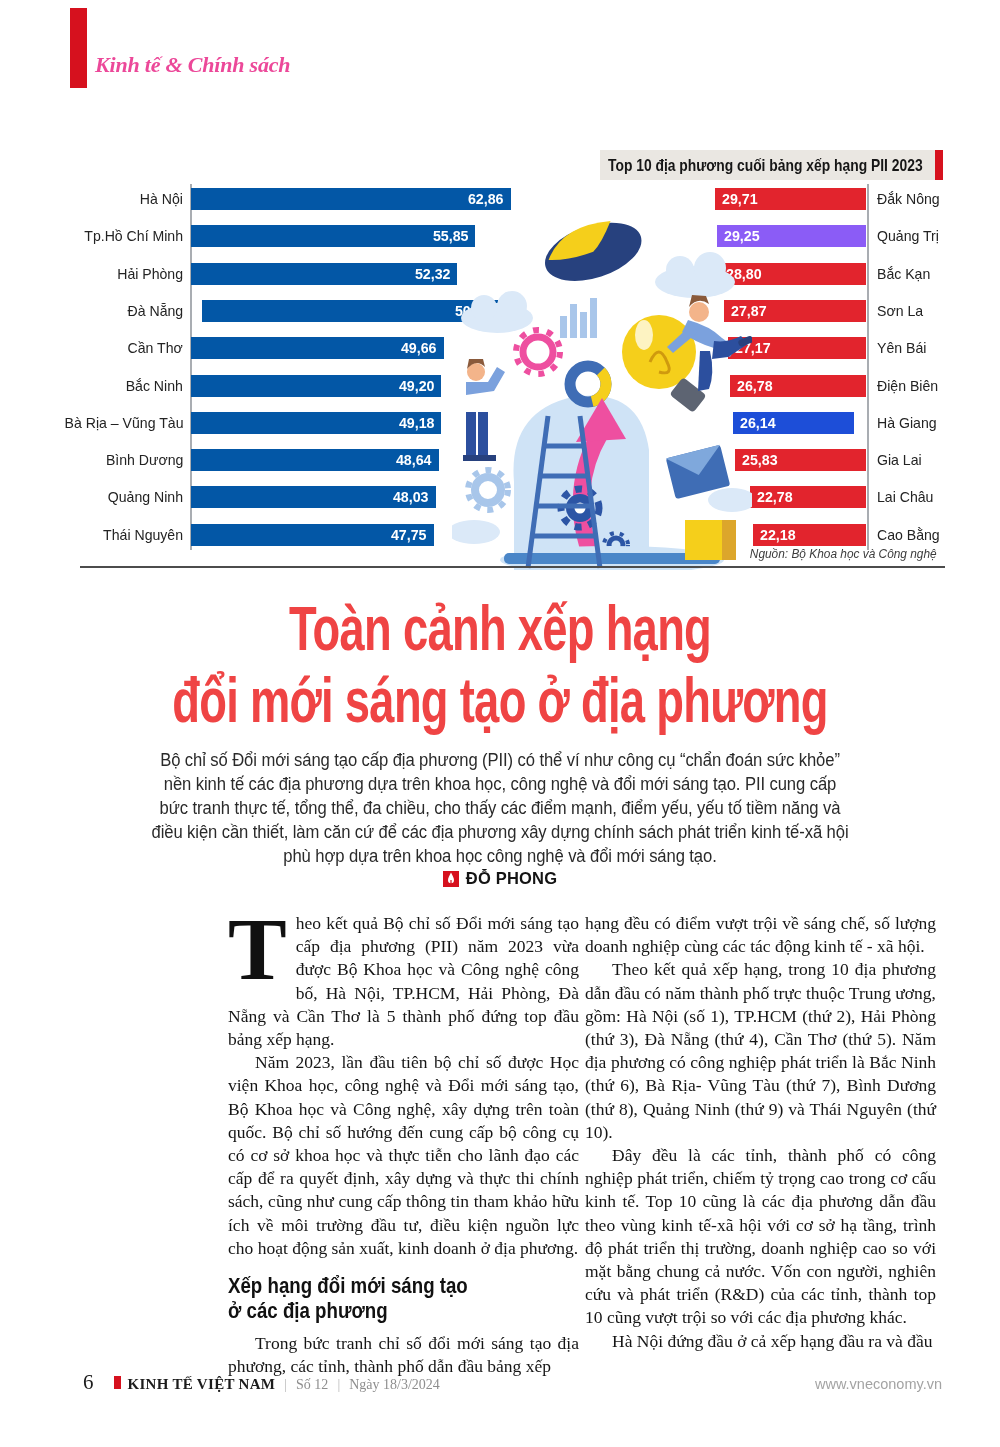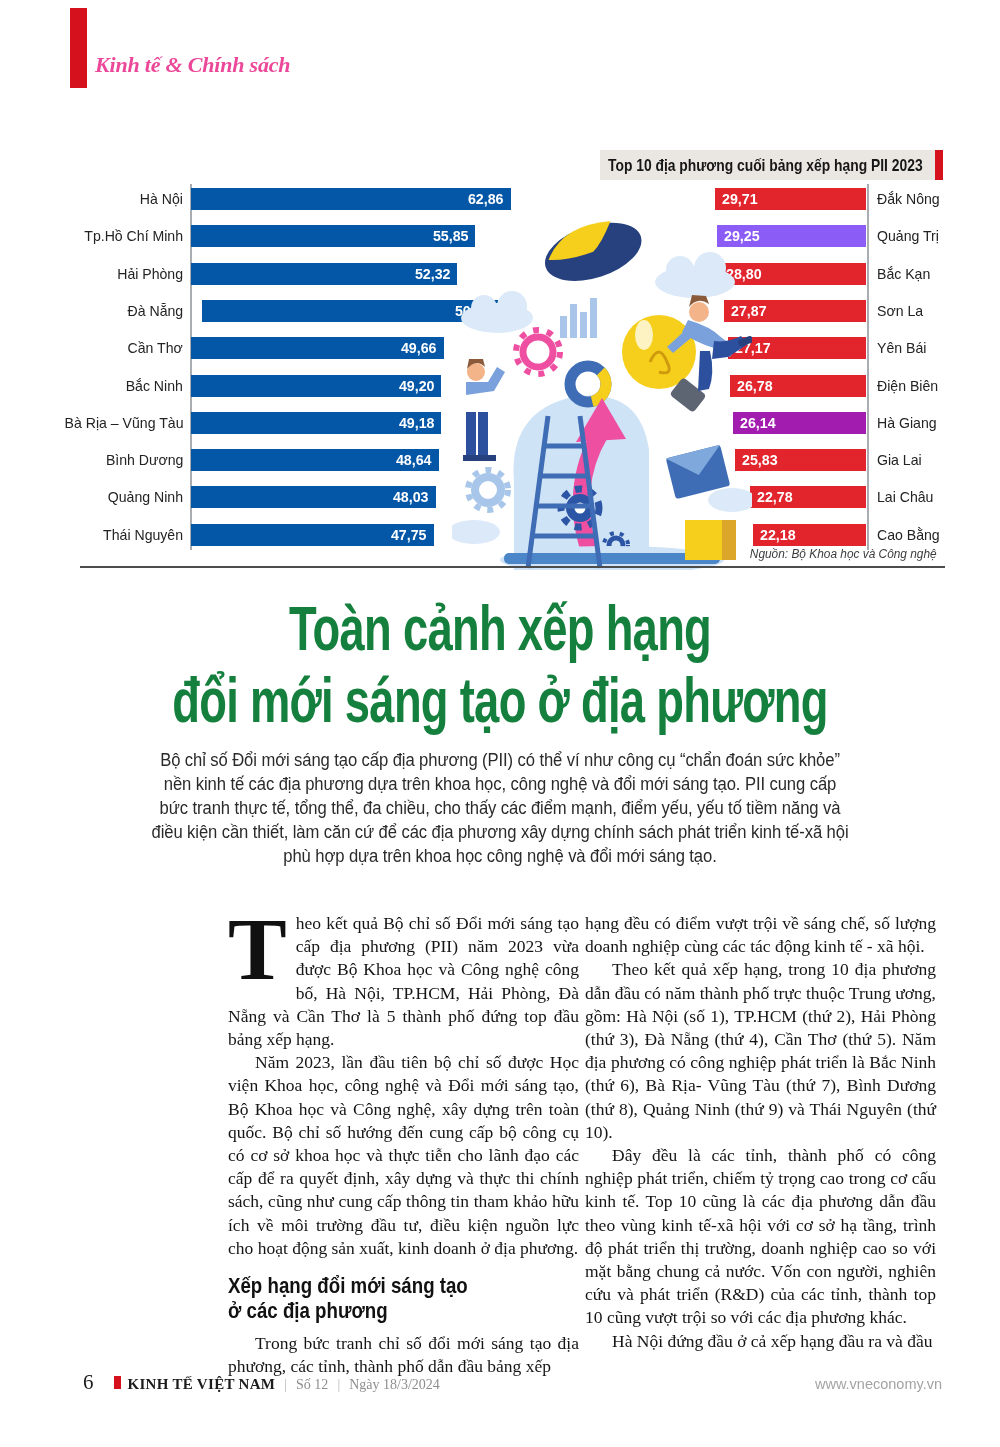--- a/index.html
+++ b/index.html
@@ -37,21 +37,21 @@
   .vr{right:7px;transform:scaleX(.95);transform-origin:100% 50%;}
   .vl{left:7px;transform:scaleX(.95);transform-origin:0 50%;}
 
   #source{position:absolute;top:399px;right:8px;font-style:italic;font-size:12.5px;color:#3c3c3c;
           transform:scaleX(.95);transform-origin:100% 50%;white-space:nowrap;}
   #info-rule{position:absolute;top:418px;left:0;width:865px;height:2px;background:#4c4c4c;}
 
   #illu{position:absolute;left:372px;top:52px;width:300px;height:370px;}
 
   
-  #headline{position:absolute;top:592px;left:0;width:1000px;text-align:center;color:#15803d;}
+  #headline{position:absolute;top:592px;left:0;width:1000px;text-align:center;color:#ef4444;}
   .hl-line{font-weight:700;font-size:63px;line-height:72px;letter-spacing:-1px;
            transform:scaleX(.72);transform-origin:50% 50%;white-space:nowrap;}
   #lead-wrap{position:absolute;top:748px;left:130px;width:740px;}
   #lead{font-size:17.5px;line-height:24px;text-align:center;color:#2a2a2a;letter-spacing:-0.1px;
         transform:scaleX(.95);transform-origin:50% 0;}
   #byline{position:absolute;top:869px;left:0;width:1000px;text-align:center;}
   #pen-badge{display:inline-block;width:16px;height:16px;background:#d6111e;vertical-align:-3px;margin-right:7px;}
   #author{font-weight:700;font-size:16.5px;color:#141414;letter-spacing:.2px;}
 
   
@@ -152,21 +152,21 @@
         </div>
         <div class="clabel rl" style="top:153.9px">Sơn La</div>
         <div class="cbar" style="top:189.2px;left:647.7px;width:138.3px;background:#e2242d">
           <span class="cval vl">27,17</span>
         </div>
         <div class="clabel rl" style="top:191.2px">Yên Bái</div>
         <div class="cbar" style="top:226.5px;left:649.7px;width:136.3px;background:#e2242d">
           <span class="cval vl">26,78</span>
         </div>
         <div class="clabel rl" style="top:228.5px">Điện Biên</div>
-        <div class="cbar" style="top:263.8px;left:652.9px;width:133px;background:#a21caf">
+        <div class="cbar" style="top:263.8px;left:652.9px;width:121px;background:#1d4ed8">
           <span class="cval vl">26,14</span>
         </div>
         <div class="clabel rl" style="top:265.8px">Hà Giang</div>
         <div class="cbar" style="top:301.1px;left:654.5px;width:131.5px;background:#e2242d">
           <span class="cval vl">25,83</span>
         </div>
         <div class="clabel rl" style="top:303.1px">Gia Lai</div>
         <div class="cbar" style="top:338.4px;left:670.0px;width:116.0px;background:#e2242d">
           <span class="cval vl">22,78</span>
         </div>
@@ -294,20 +294,26 @@
 
   <div id="headline">
     <div class="hl-line">Toàn cảnh xếp hạng</div>
     <div class="hl-line">đổi mới sáng tạo ở địa phương</div>
   </div>
 
   <div id="lead-wrap">
     <div id="lead">Bộ chỉ số Đổi mới sáng tạo cấp địa phương (PII) có thể ví như công cụ “chẩn đoán sức khỏe” nền kinh tế các địa phương dựa trên khoa học, công nghệ và đổi mới sáng tạo. PII cung cấp bức tranh thực tế, tổng thể, đa chiều, cho thấy các điểm mạnh, điểm yếu, yếu tố tiềm năng và điều kiện cần thiết, làm căn cứ để các địa phương xây dựng chính sách phát triển kinh tế-xã hội phù hợp dựa trên khoa học công nghệ và đổi mới sáng tạo.</div>
   </div>
 
+  <div id="byline">
+    <span id="pen-badge"><svg viewBox="0 0 16 16" width="16" height="16">
+          <path d="M8 1.5 C9.6 4.5 11 7 11 9.3 A3 3 0 1 1 5 9.3 C5 7 6.4 4.5 8 1.5 Z" fill="#ffffff"></path>
+          <rect x="7.4" y="9" width="1.2" height="5" fill="#d6111e"></rect>
+        </svg></span><span id="author">ĐỖ PHONG</span>
+  </div>
 
   <div id="bodytext">
     <div class="col">
       <p class="para"><span id="dropcap">T</span><span>heo kết quả Bộ chỉ số Đổi mới sáng tạo cấp địa phương (PII) năm 2023 vừa được Bộ Khoa học và Công nghệ công bố, Hà Nội, TP.HCM, Hải Phòng, Đà Nẵng và Cần Thơ là 5 thành phố đứng top đầu bảng xếp hạng.</span></p>
       <p class="para p-ind">Năm 2023, lần đầu tiên bộ chỉ số được Học viện Khoa học, công nghệ và Đổi mới sáng tạo, Bộ Khoa học và Công nghệ, xây dựng trên toàn quốc. Bộ chỉ số hướng đến cung cấp bộ công cụ có cơ sở khoa học và thực tiễn cho lãnh đạo các cấp để ra quyết định, xây dựng và thực thi chính sách, cũng như cung cấp thông tin tham khảo hữu ích về môi trường đầu tư, điều kiện nguồn lực cho hoạt động sản xuất, kinh doanh ở địa phương.</p>
       <div class="subhead">Xếp hạng đổi mới sáng tạo</div>
       <div class="subhead last">ở các địa phương</div>
       <p class="para p-ind">Trong bức tranh chỉ số đổi mới sáng tạo địa phương, các tỉnh, thành phố dẫn đầu bảng xếp</p>
     </div>
     <div class="col">

